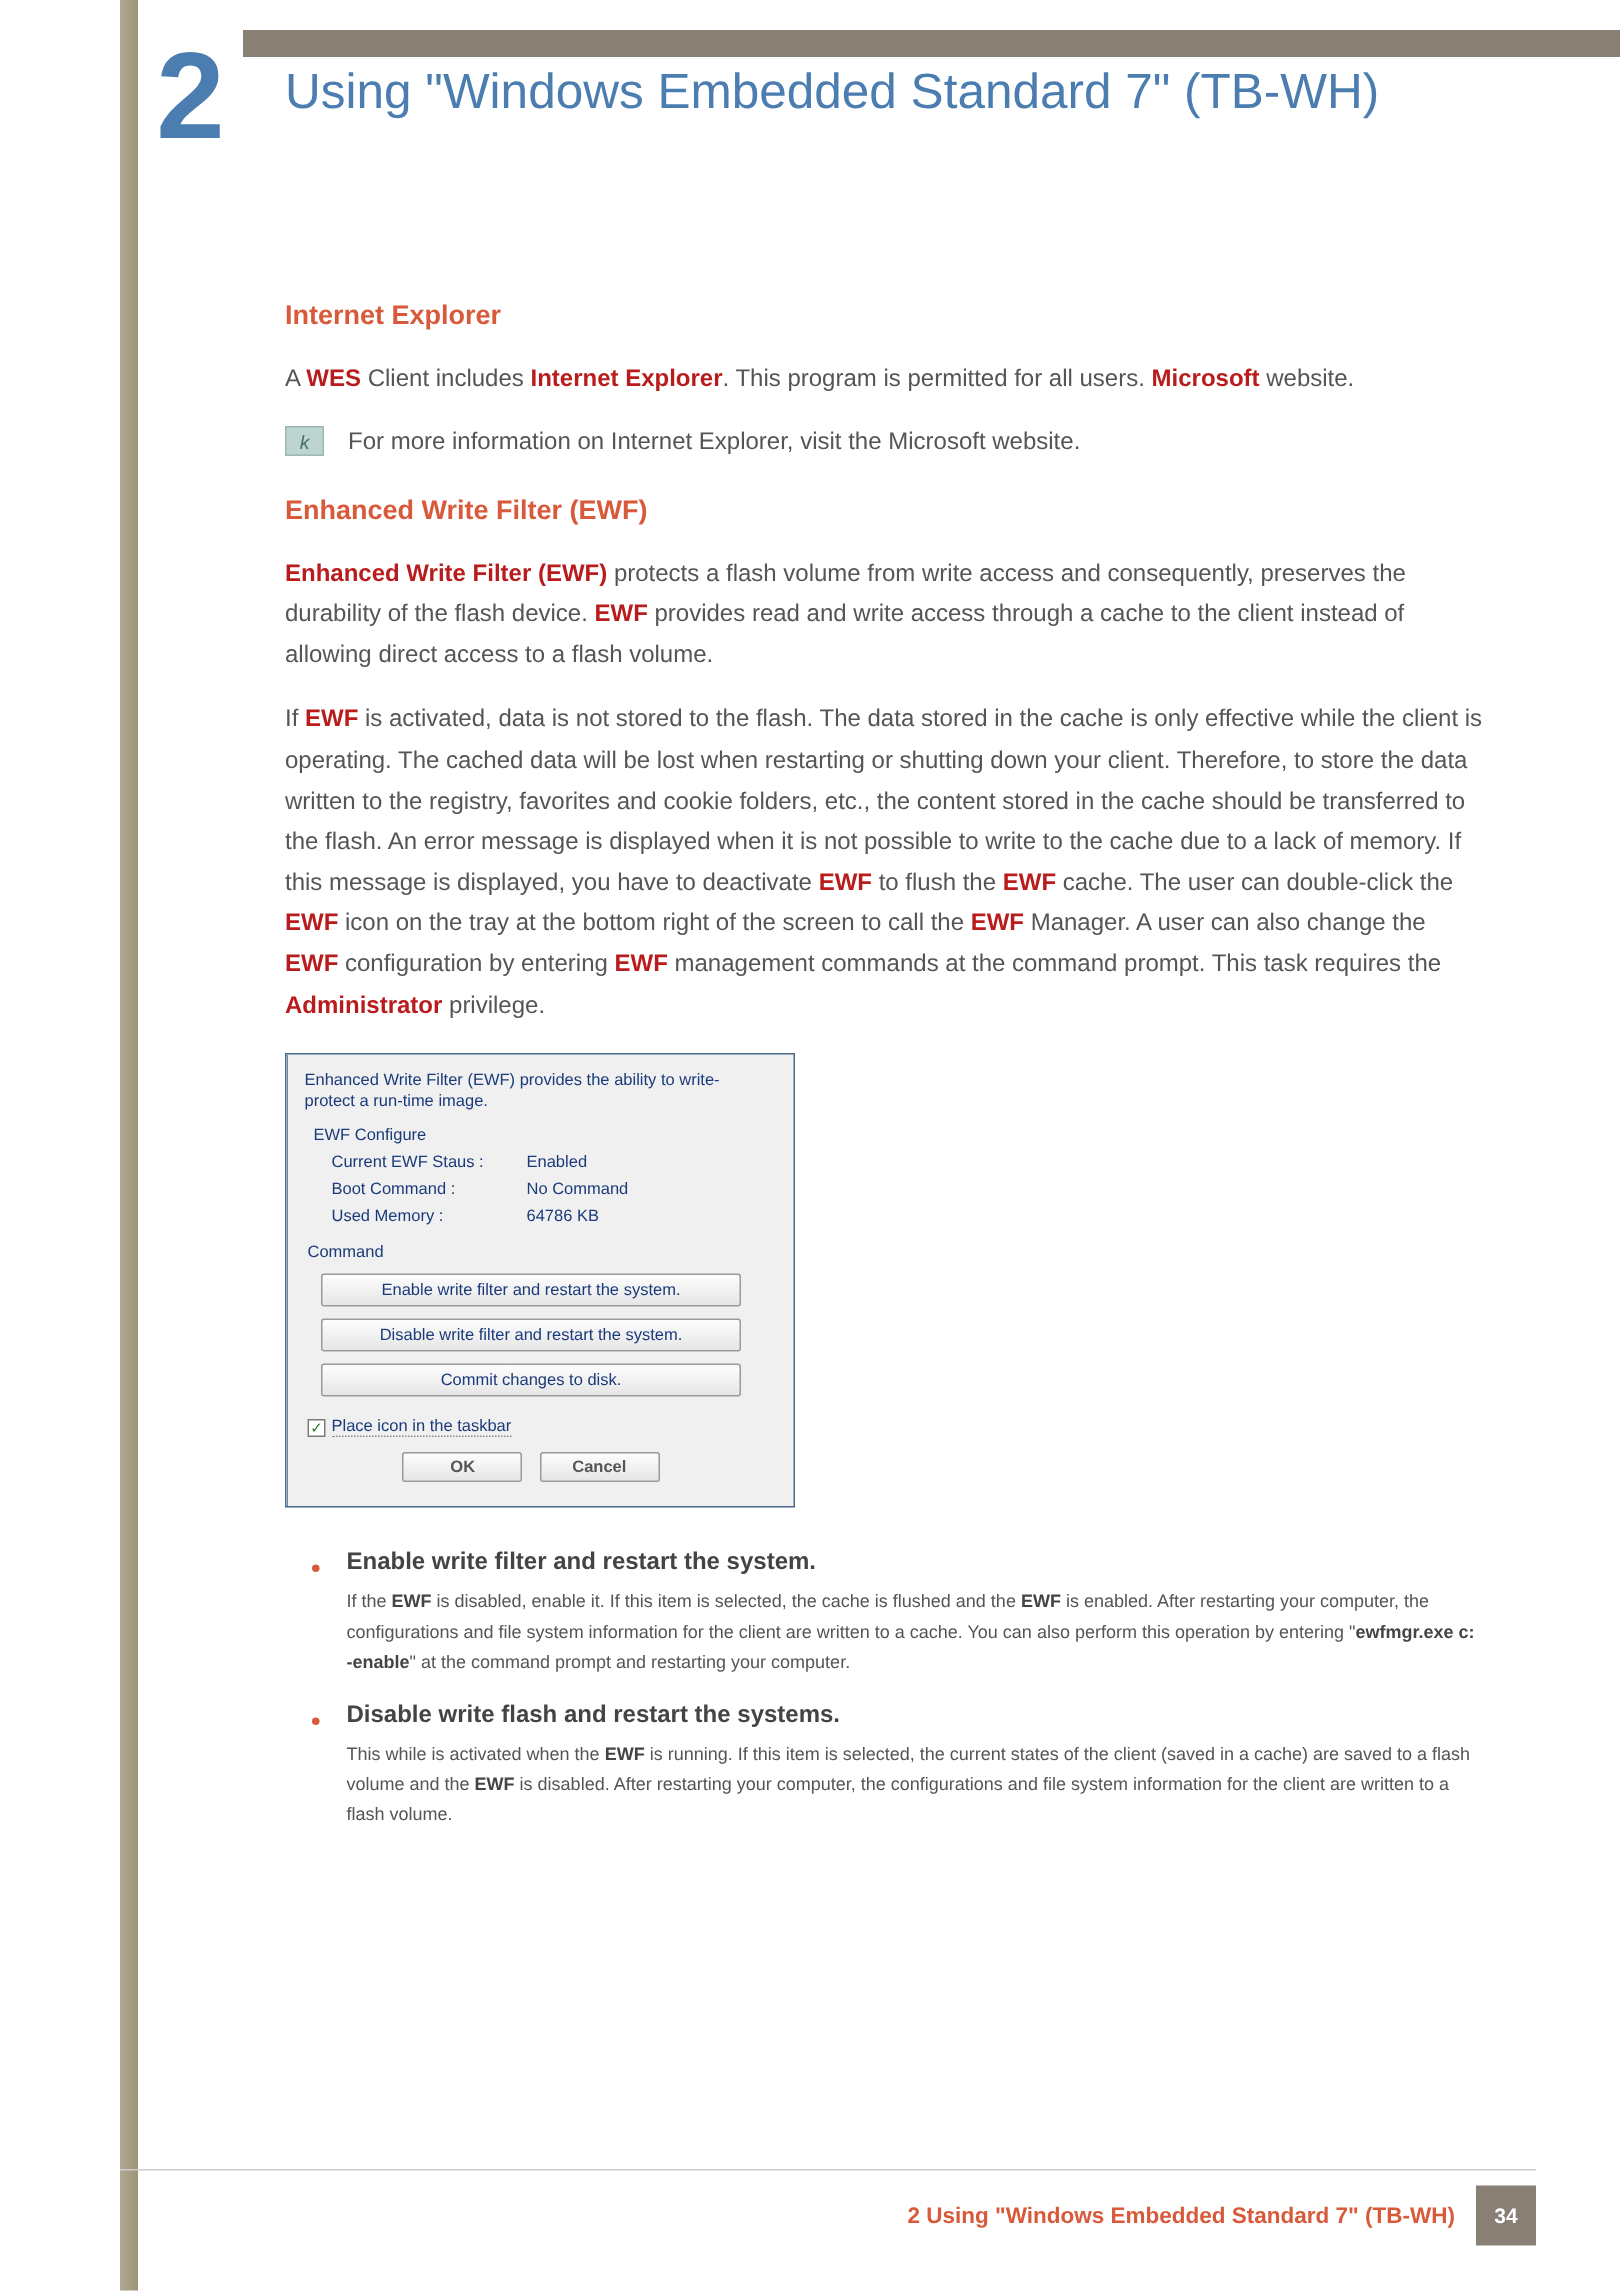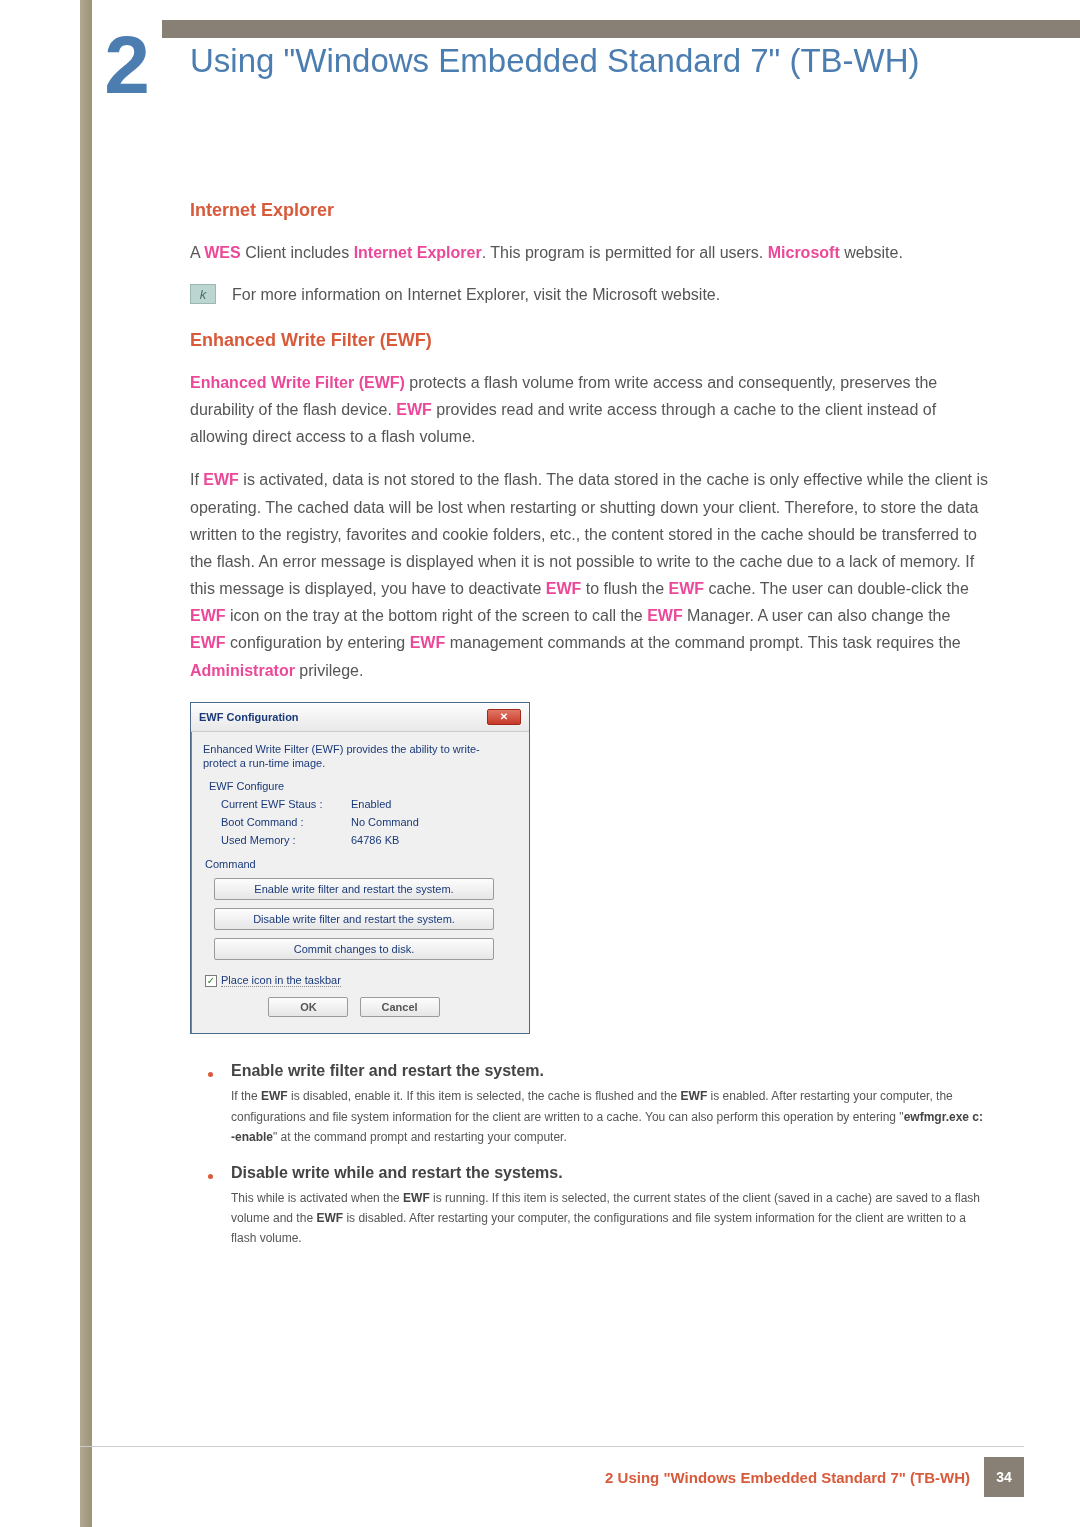--- a/index.html
+++ b/index.html
@@ -66,21 +66,21 @@
     font-weight: bold;
     margin-bottom: 18px;
     margin-top: 10px;
   }
   .body-text {
     font-size: 16px;
     color: #555;
     line-height: 1.7;
     margin-bottom: 16px;
   }
-  .body-text b { font-weight: bold; color: #ec4899; }
+  .body-text b { font-weight: bold; color: #b91c1c; }
   .note-row {
     display: flex;
     align-items: flex-start;
     gap: 16px;
     margin-bottom: 22px;
   }
   .note-icon {
     width: 26px;
     height: 20px;
     background: #bcd5d0;
@@ -241,24 +241,20 @@
 
   <div class="section-heading">Enhanced Write Filter (EWF)</div>
   <p class="body-text">
     <b>Enhanced Write Filter (EWF)</b><span> protects a flash volume from write access and consequently, preserves the durability of the flash device. </span><b>EWF</b><span> provides read and write access through a cache to the client instead of allowing direct access to a flash volume.</span>
   </p>
   <p class="body-text">
     <span>If </span><b>EWF</b><span> is activated, data is not stored to the flash. The data stored in the cache is only effective while the client is operating. The cached data will be lost when restarting or shutting down your client. Therefore, to store the data written to the registry, favorites and cookie folders, etc., the content stored in the cache should be transferred to the flash. An error message is displayed when it is not possible to write to the cache due to a lack of memory. If this message is displayed, you have to deactivate </span><b>EWF</b><span> to flush the </span><b>EWF</b><span> cache. The user can double-click the </span><b>EWF</b><span> icon on the tray at the bottom right of the screen to call the </span><b>EWF</b><span> Manager. A user can also change the </span><b>EWF</b><span> configuration by entering </span><b>EWF</b><span> management commands at the command prompt. This task requires the </span><b>Administrator</b><span> privilege.</span>
   </p>
 
   <div class="dialog">
-    <div class="dialog-title">
-      <span>EWF Configuration</span>
-      <span class="dialog-close">✕</span>
-    </div>
     <div class="dialog-body">
       <div class="dialog-desc">Enhanced Write Filter (EWF) provides the ability to write-protect a run-time image.</div>
       <div class="group-label">EWF Configure</div>
       <div class="config-row">
         <span class="lbl">Current EWF Staus :</span>
         <span>Enabled</span>
       </div>
       <div class="config-row">
         <span class="lbl">Boot Command :</span>
         <span>No Command</span>
@@ -289,21 +285,21 @@
     <div>
       <div class="bullet-head">Enable write filter and restart the system.</div>
       <div class="bullet-body">
         <span>If the </span><b>EWF</b><span> is disabled, enable it. If this item is selected, the cache is flushed and the </span><b>EWF</b><span> is enabled. After restarting your computer, the configurations and file system information for the client are written to a cache. You can also perform this operation by entering "</span><b>ewfmgr.exe c: -enable</b><span>" at the command prompt and restarting your computer.</span>
       </div>
     </div>
   </div>
   <div class="bullet-item">
     <div class="bullet-dot"></div>
     <div>
-      <div class="bullet-head">Disable write while and restart the systems.</div>
+      <div class="bullet-head">Disable write flash and restart the systems.</div>
       <div class="bullet-body">
         <span>This while is activated when the </span><b>EWF</b><span> is running. If this item is selected, the current states of the client (saved in a cache) are saved to a flash volume and the </span><b>EWF</b><span> is disabled. After restarting your computer, the configurations and file system information for the client are written to a flash volume.</span>
       </div>
     </div>
   </div>
 
 </div>
 
 <div class="footer-rule"></div>
 <div class="footer">

